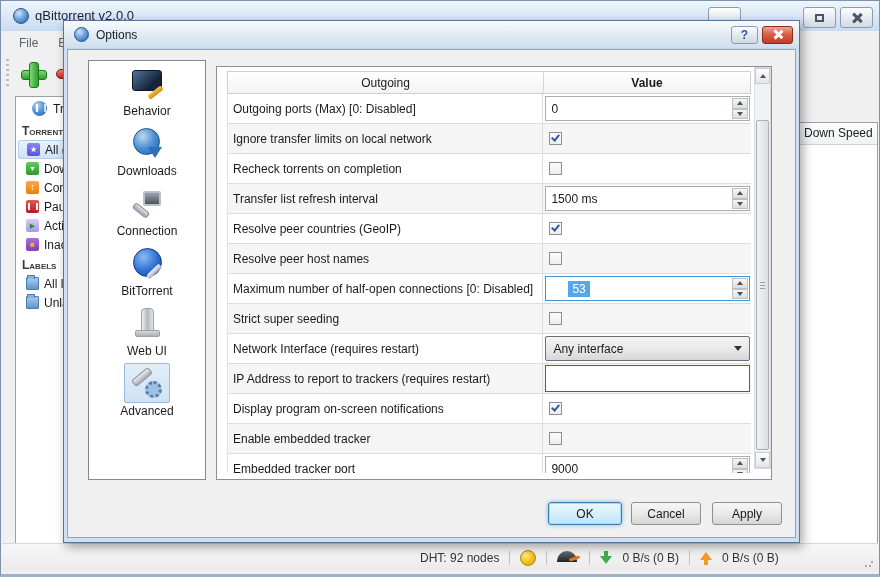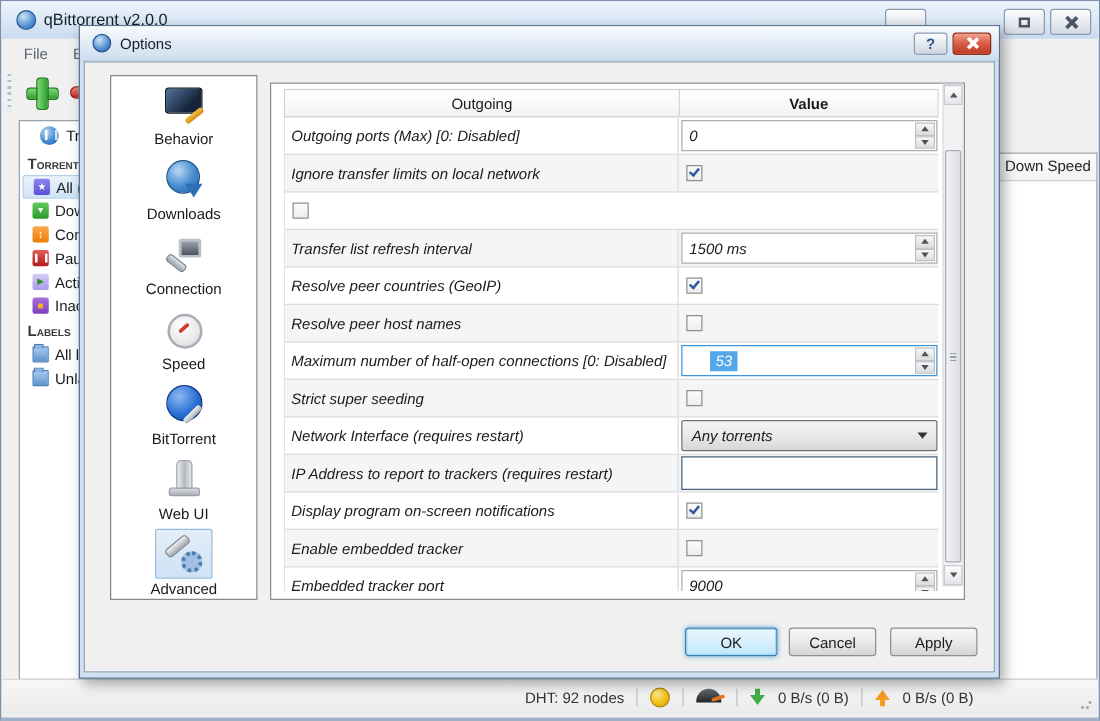--- a/index.html
+++ b/index.html
@@ -128,21 +128,21 @@
   .icon-advanced::after { content:""; position:absolute; right:2px; bottom:2px; width:11px; height:11px; border:3px dotted #4c7bb0; border-radius:50%; background:#9fc0e2; }
 
   
   .tbl-frame { position:absolute; left:148px; top:16px; width:556px; height:414px; background:#fff; border:1px solid #888f98; padding:4px 3px 6px 10px; }
   .tbl-inner { position:relative; width:524px; height:100%; overflow:hidden; }
   .tbl-head { display:flex; height:23px; border:1px solid #cfcfcf; background:linear-gradient(#ffffff,#f3f3f3); }
   .th { display:flex; align-items:center; justify-content:center; height:100%; }
   .th-setting { width:316px; border-right:1px solid #d6d6d6; }
   .th-value { width:206px; font-weight:bold; }
   .tbl-body { height:379px; overflow:hidden; border-left:1px solid #e2e2e2; }
-  .trow { display:flex; height:30px; border-bottom:1px solid #dcdcdc;font-style:italic; }
+  .trow { display:flex; height:30px; border-bottom:1px solid #dcdcdc; }
   .trow:nth-child(even) { background:#f5f5f5; }
   .tcell-setting { width:316px; border-right:1px solid #dcdcdc; display:flex; align-items:center; padding-left:5px; white-space:nowrap; overflow:hidden; }
   .tcell-value { width:208px; display:flex; align-items:center; padding:0 1px 0 2px; }
   .spinbox { position:relative; width:100%; height:25px; background:#fff; border:1px solid #abadb3; display:flex; align-items:center; }
   .spinbox .val { margin-left:5px; }
   .spin-btns { position:absolute; right:1px; top:1px; bottom:1px; width:16px; display:flex; flex-direction:column; }
   .spin-btn { flex:1; background:linear-gradient(#f7f7f7,#dcdcdc); border:1px solid #bcc0c4; display:flex; align-items:center; justify-content:center; }
   .arr-up { width:0; height:0; border-left:3px solid transparent; border-right:3px solid transparent; border-bottom:4px solid #4e5359; }
   .arr-dn { width:0; height:0; border-left:3px solid transparent; border-right:3px solid transparent; border-top:4px solid #4e5359; }
   .trow.focused .spinbox { border-color:#3d95dd;padding-left:20px; }
@@ -293,26 +293,20 @@
     <div class="cat-label">Downloads</div>
   </div>
         <div class="cat">
     <div class="cat-box">
       <span class="cat-ic icon-connection"></span>
     </div>
     <div class="cat-label">Connection</div>
   </div>
         <div class="cat">
     <div class="cat-box">
-      <span class="cat-ic icon-speed"></span>
-    </div>
-    <div class="cat-label">Speed</div>
-  </div>
-        <div class="cat">
-    <div class="cat-box">
       <span class="cat-ic icon-bittorrent"></span>
     </div>
     <div class="cat-label">BitTorrent</div>
   </div>
         <div class="cat">
     <div class="cat-box">
       <span class="cat-ic icon-webui"></span>
     </div>
     <div class="cat-label">Web UI</div>
   </div>
@@ -352,20 +346,21 @@
     <div class="tcell-setting">Ignore transfer limits on local network</div>
     <div class="tcell-value">
 
       <div class="checkbox">
         <i class="checkmark"></i>
       </div>
 
     </div>
   </div>
             <div class="trow">
+    <div class="tcell-setting">Recheck torrents on completion</div>
     <div class="tcell-value">
 
       <div class="checkbox">
         
       </div>
 
     </div>
   </div>
             <div class="trow">
     <div class="tcell-setting">Transfer list refresh interval</div>
@@ -429,21 +424,21 @@
         
       </div>
 
     </div>
   </div>
             <div class="trow">
     <div class="tcell-setting">Network Interface (requires restart)</div>
     <div class="tcell-value">
 
       <div class="dropdown">
-        <span class="dd-val">Any torrents</span>
+        <span class="dd-val">Any interface</span>
         <i class="dd-arrow"></i>
       </div>
 
     </div>
   </div>
             <div class="trow">
     <div class="tcell-setting">IP Address to report to trackers (requires restart)</div>
     <div class="tcell-value">
 
       <div class="textinput"></div>

